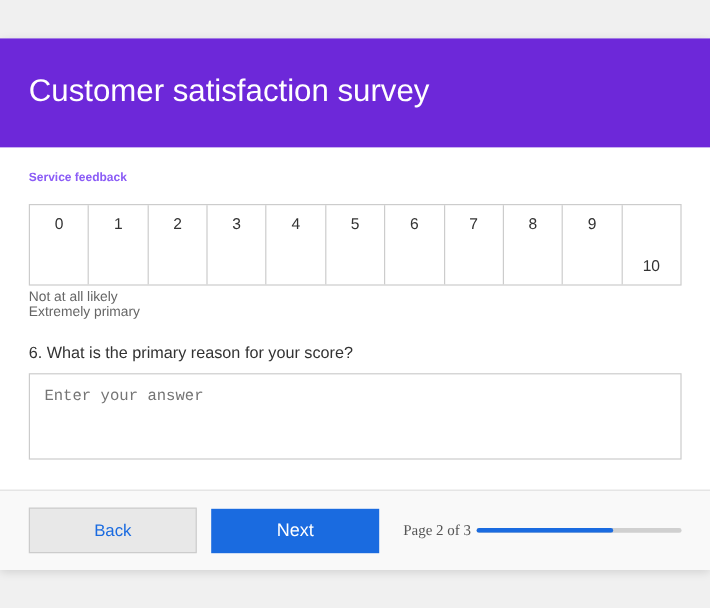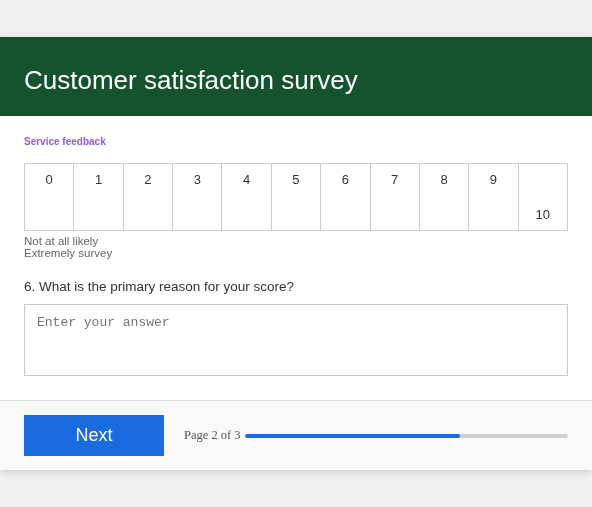--- a/index.html
+++ b/index.html
@@ -10,22 +10,22 @@
       justify-content: center;
       align-items: center;
       min-height: 100vh;
     }
     .survey-container {
       width: 592px;
       background: #fff;
       box-shadow: 0 2px 8px rgba(0,0,0,0.15);
     }
     .survey-header {
-      background: #14532d;
-      padding: 28px 24px 20px 24px;
+      background: #6d28d9;
+      padding: 28px 24px 32px 24px;
     }
     .survey-header h1 {
       color: #fff;
       font-size: 26px;
       font-weight: 400;
     }
     .survey-body {
       padding: 20px 24px 20px 24px;
       background: #fff;
     }
@@ -99,21 +99,21 @@
       font-size: 14px;
       cursor: pointer;
       font-family: 'Segoe UI', Arial, sans-serif;
     }
     .btn-next {
       width: 140px;
       padding: 10px 0;
       background: #1a6be0;
       border: none;
       color: #fff;
-      font-size: 18px;
+      font-size: 15px;
       cursor: pointer;
       font-family: 'Segoe UI', Arial, sans-serif;
     }
     .page-indicator {
       display: flex;
       align-items: center;
       gap: 4px;
       margin-left: 8px;
       flex: 1;
       font-family: Liberation Serif, serif;
@@ -162,31 +162,32 @@
         <div class="nps-cell">5</div>
         <div class="nps-cell">6</div>
         <div class="nps-cell">7</div>
         <div class="nps-cell">8</div>
         <div class="nps-cell">9</div>
         <div class="nps-cell">10</div>
       </div>
 
     <div class="nps-labels">
       <span>Not at all likely</span>
-      <span>Extremely survey</span>
+      <span>Extremely primary</span>
     </div>
 
     
     <div class="question2">6. What is the primary reason for your score?</div>
 
     <textarea class="answer-textarea" placeholder="Enter your answer" style=""></textarea>
 
   </div>
 
   <div class="survey-footer">
+    <button class="btn-back">Back</button>
     <button class="btn-next">Next</button>
     <div class="page-indicator">
       <span class="page-label">Page 2 of 3</span>
       <div class="progress-bar-track">
         <div class="progress-bar-fill" style="width: 66.6%;"></div>
       </div>
     </div>
   </div>
 
 </div>

